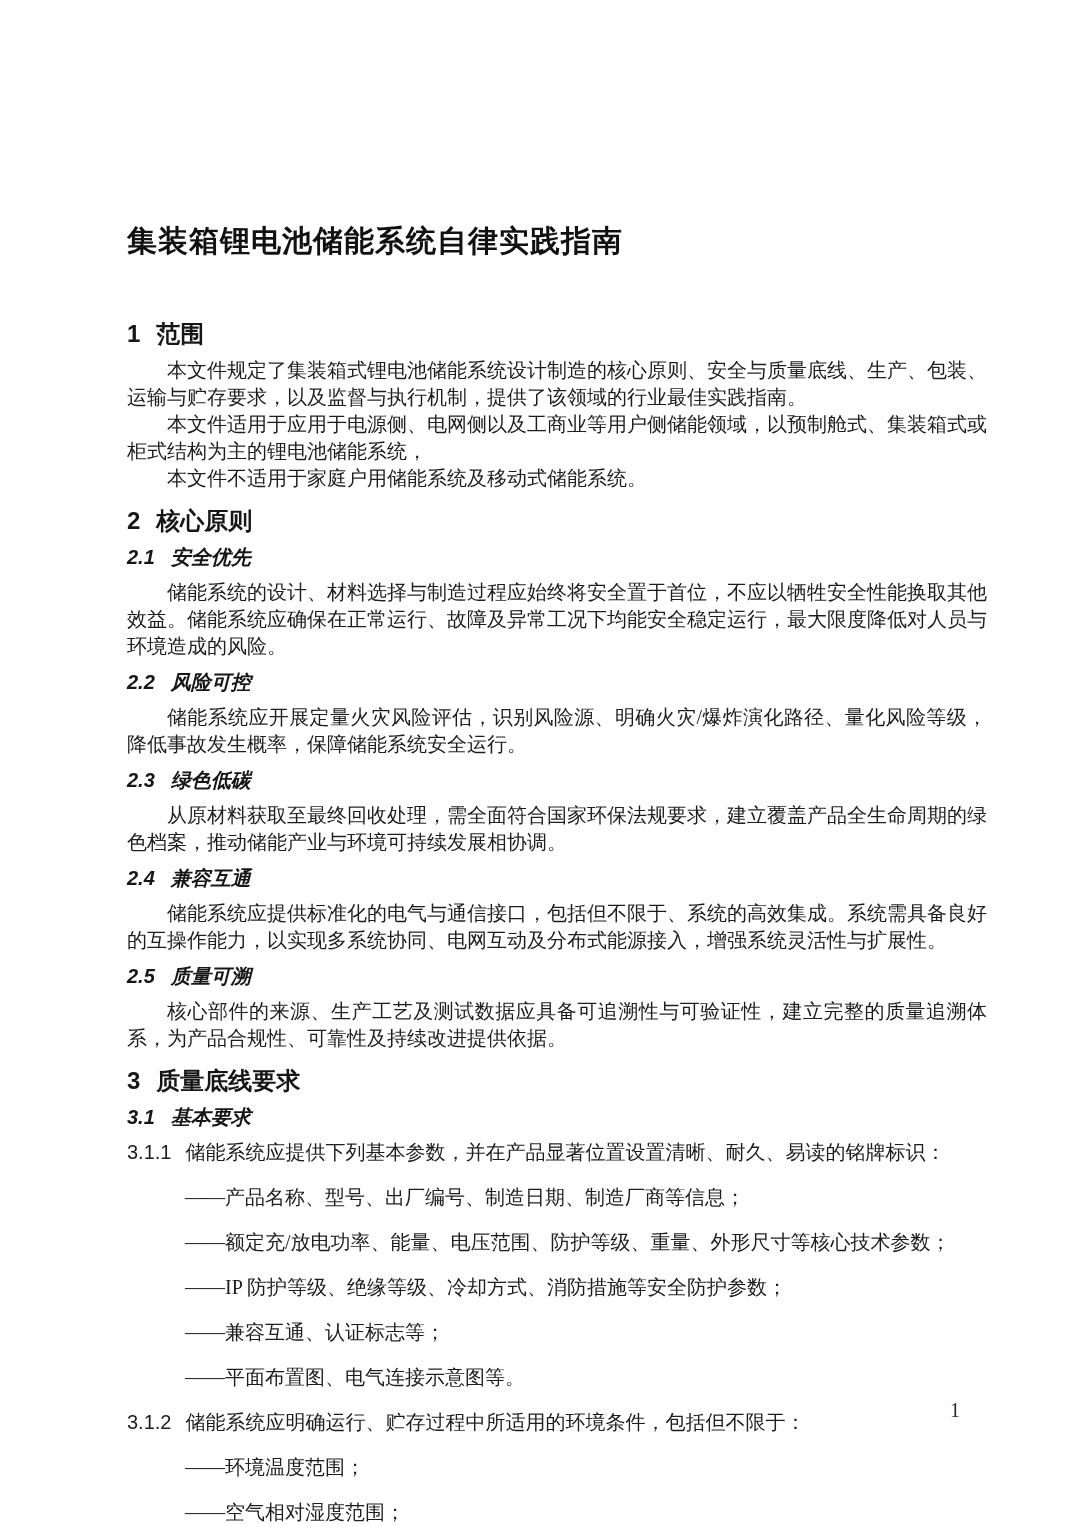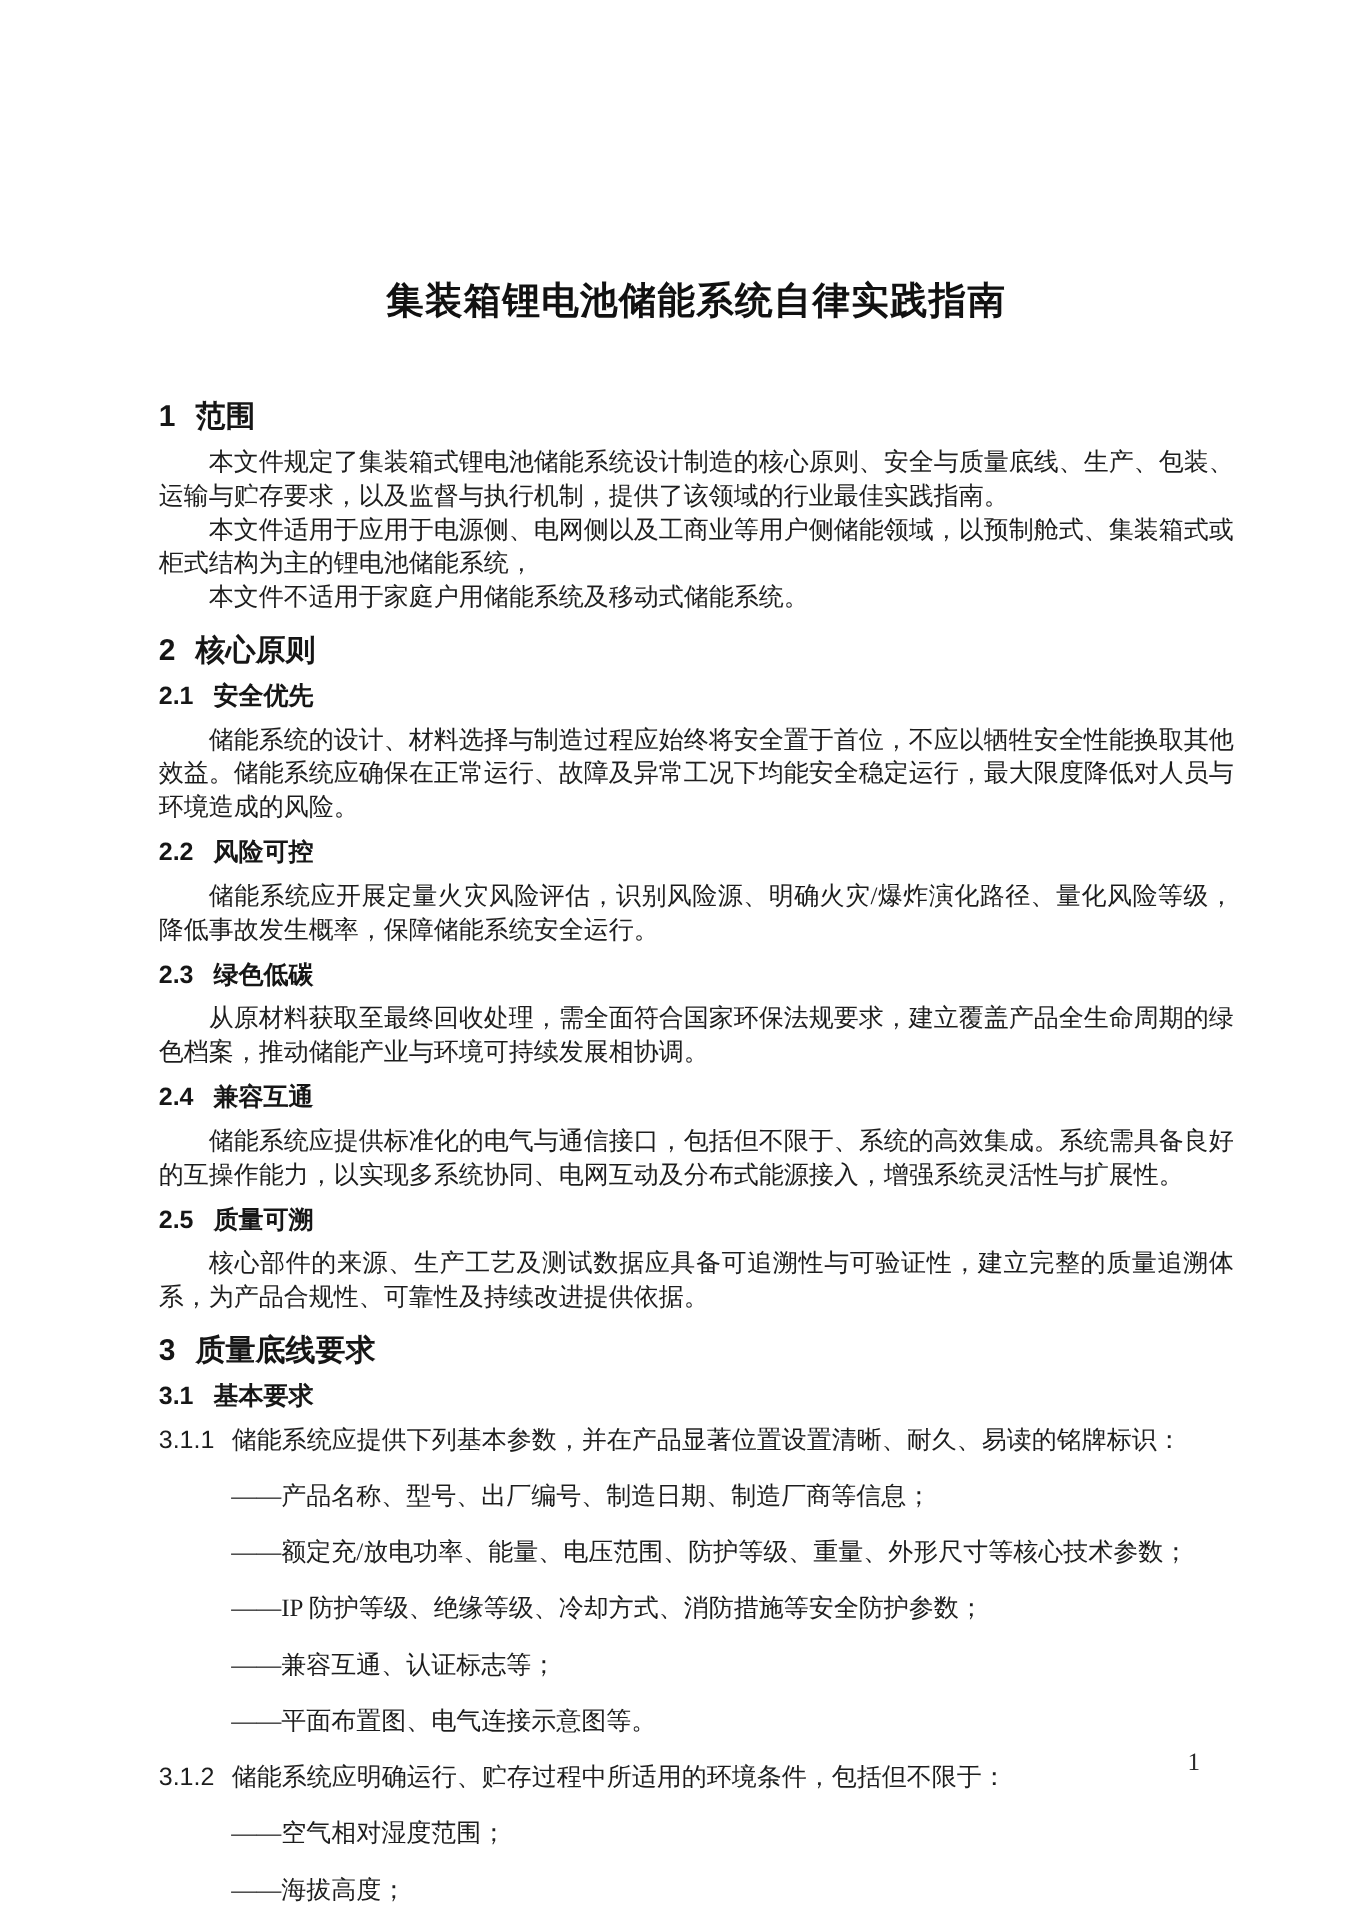--- a/index.html
+++ b/index.html
@@ -21,39 +21,39 @@
   }
   .content {
     padding: 223px 93px 0 127px;
   }
   .doc-title {
     font-family: "Liberation Sans", "DejaVu Sans", sans-serif;
     font-weight: 700;
     font-size: 30px;
     line-height: 36px;
     letter-spacing: 1px;
-    text-align: center;
     margin: 0 0 61px 0;
     color: #111111;
   }
   .h1 {
     font-family: "Liberation Sans", "DejaVu Sans", sans-serif;
     font-weight: 700;
     font-size: 24px;
     line-height: 27px;
     margin: 15px 0 10px 0;
     color: #161616;
   }
   .h2 {
     font-family: "Liberation Sans", "DejaVu Sans", sans-serif;
     font-weight: 700;
     font-size: 20px;
     line-height: 27px;
     margin: 9px 0 8px 0;
     color: #161616;
+    font-style: italic;
   }
   .h-num {
     display: inline-block;
     margin-right: 16px;
   }
   .para {
     margin: 0;
     text-indent: 2em;
     text-align: justify;
   }
@@ -115,19 +115,20 @@
     <h3 class="h2"><span class="h-num">3.1</span><span>基本要求</span></h3>
 
     <p class="clause"><span class="clause-num">3.1.1</span><span>储能系统应提供下列基本参数，并在产品显著位置设置清晰、耐久、易读的铭牌标识：</span></p>
     <p class="dash-item">——产品名称、型号、出厂编号、制造日期、制造厂商等信息；</p>
     <p class="dash-item">——额定充/放电功率、能量、电压范围、防护等级、重量、外形尺寸等核心技术参数；</p>
     <p class="dash-item">——IP 防护等级、绝缘等级、冷却方式、消防措施等安全防护参数；</p>
     <p class="dash-item">——兼容互通、认证标志等；</p>
     <p class="dash-item">——平面布置图、电气连接示意图等。</p>
 
     <p class="clause"><span class="clause-num">3.1.2</span><span>储能系统应明确运行、贮存过程中所适用的环境条件，包括但不限于：</span></p>
+    <p class="dash-item">——环境温度范围；</p>
     <p class="dash-item">——空气相对湿度范围；</p>
     <p class="dash-item">——海拔高度；</p>
 
   </div>
 
   <div class="page-num">1</div>
 </div>
 
 </body></html>

